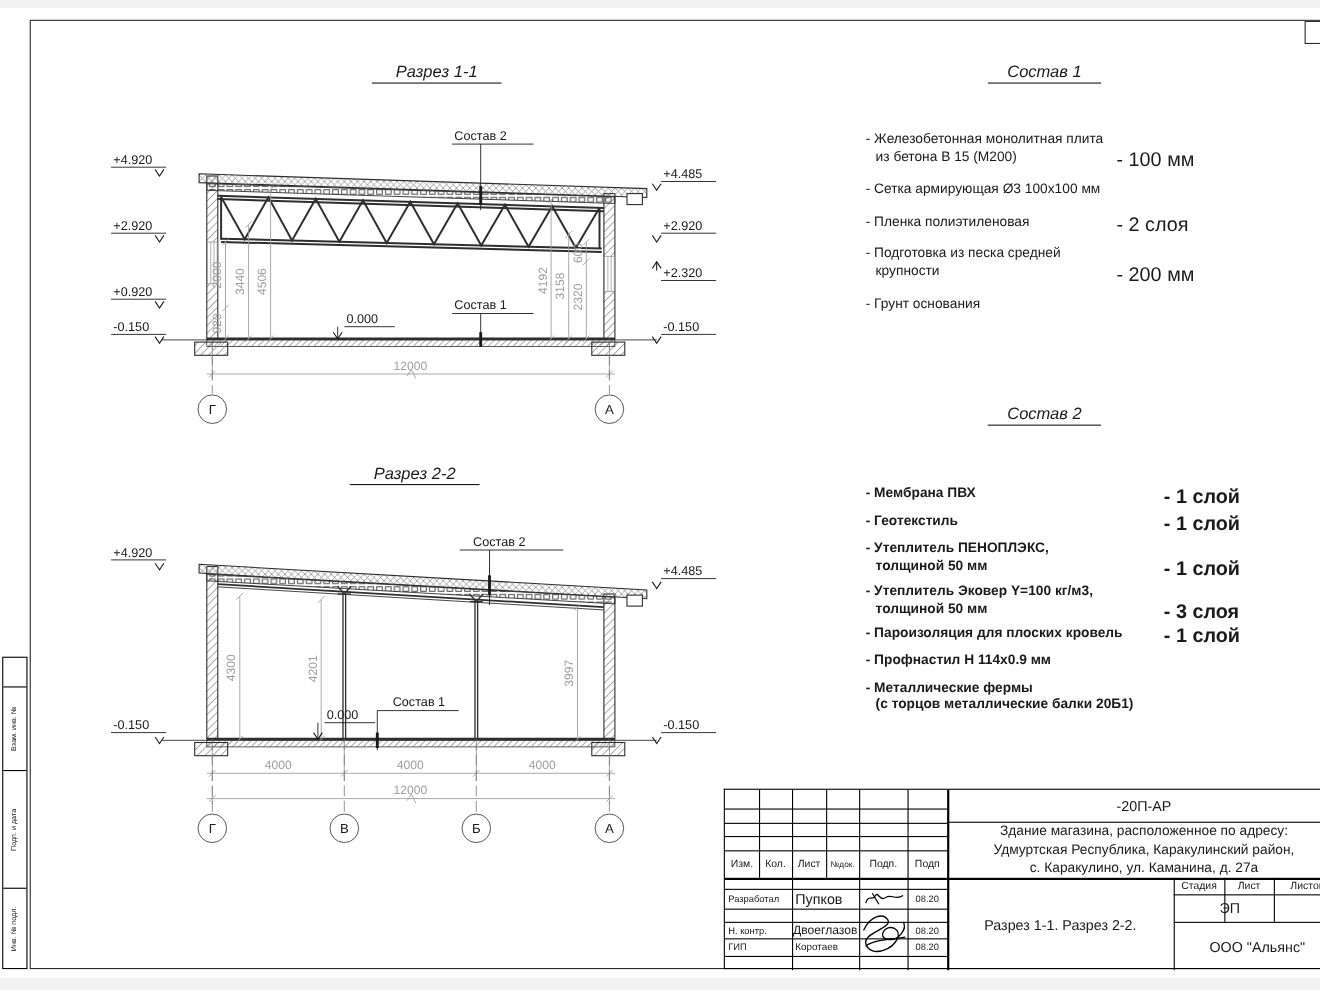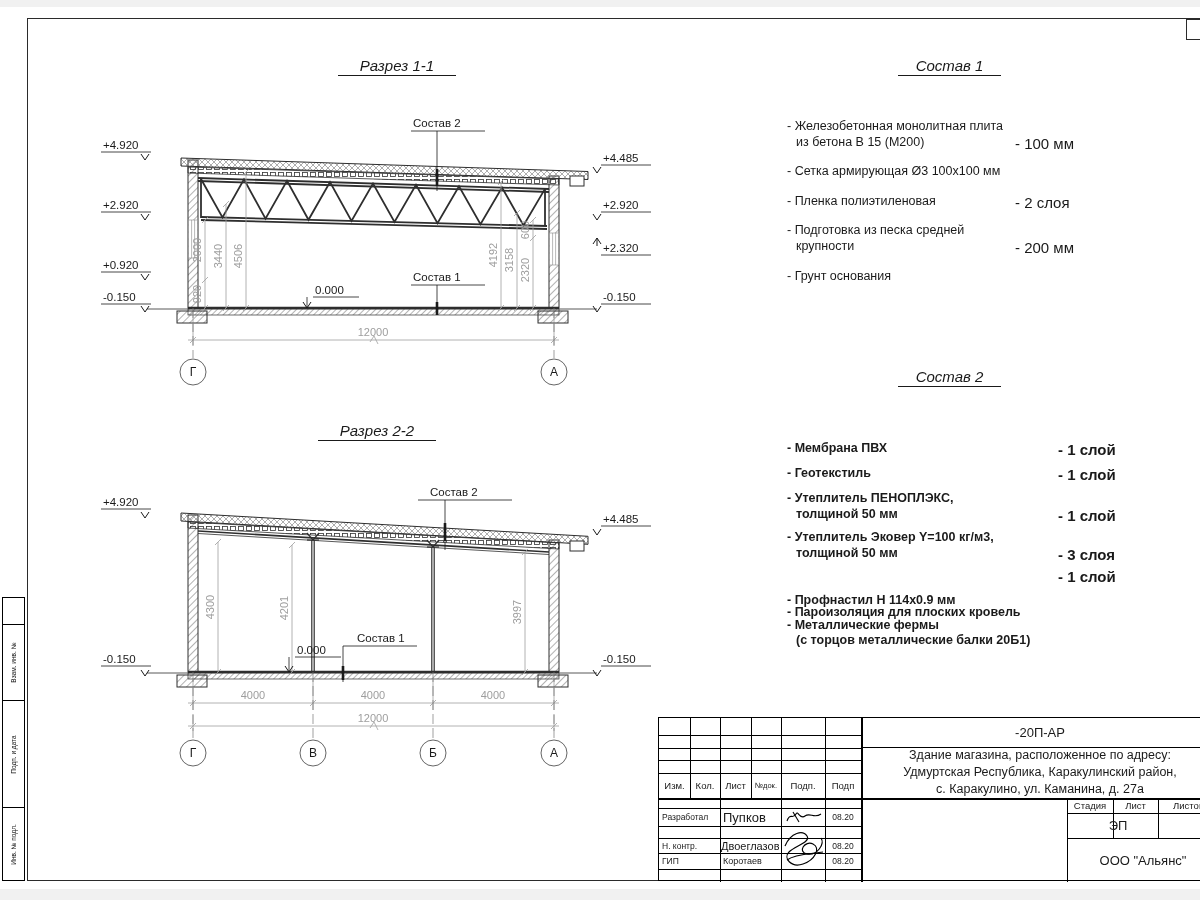--- a/index.html
+++ b/index.html
@@ -8,21 +8,21 @@
   .frame{position:absolute;left:27px;top:18px;width:1190px;height:863px;border:1.6px solid #2b2b2b;box-sizing:border-box;}
   .cornerbox{position:absolute;left:1186px;top:19px;width:30px;height:21px;border:1.5px solid #2b2b2b;box-sizing:border-box;background:#fff;}
   .sec-title{position:absolute;font-style:italic;font-size:15px;text-align:center;border-bottom:1px solid #1a1a1a;padding:0 4px 1px 4px;}
   .svgdraw{position:absolute;}
   svg text{font-family:"Liberation Sans",sans-serif;}
   .t{font-size:11.5px;fill:#1a1a1a;}
   .dim{font-size:11px;fill:#9e9e9e;text-anchor:middle;}
   .ax{font-size:12px;fill:#1a1a1a;text-anchor:middle;}
   .list{position:absolute;width:330px;}
   .li-line{position:absolute;font-size:12.5px;white-space:nowrap;}
-  .li-val{position:absolute;font-size:15px;white-space:nowrap;}
+  .li-val{position:absolute;font-size:18px;white-space:nowrap;}
   
   .tb{position:absolute;left:658px;top:717px;width:560px;height:164px;border-top:1.6px solid #000;border-left:1.6px solid #000;border-bottom:1.6px solid #000;box-sizing:border-box;background:#fff;}
   .tb .vl,.tb .hl{position:absolute;background:#000;}
   .tb .vl{width:1px;}
   .tb .hl{height:1px;}
   .tbc{position:absolute;display:flex;align-items:center;justify-content:center;overflow:hidden;white-space:nowrap;}
   .tbc.left{justify-content:flex-start;padding-left:3px;box-sizing:border-box;}
   
   .lstrip{position:absolute;left:2px;top:597px;width:23px;height:284px;border:1px solid #000;box-sizing:border-box;background:#fff;}
   .lcell{position:absolute;left:0;width:100%;border-bottom:1px solid #000;box-sizing:border-box;display:flex;align-items:center;justify-content:center;overflow:hidden;}
@@ -334,21 +334,21 @@
     <div class="li-line" style="left:0;top:0;">- Мембрана ПВХ</div>
     <div class="li-val" style="left:271px;top:0;">- 1 слой</div>
     <div class="li-line" style="left:0;top:25px;">- Геотекстиль</div>
     <div class="li-val" style="left:271px;top:25px;">- 1 слой</div>
     <div class="li-line" style="left:0;top:50px;">- Утеплитель ПЕНОПЛЭКС,</div>
     <div class="li-line" style="left:9px;top:66px;">толщиной 50 мм</div>
     <div class="li-val" style="left:271px;top:66px;">- 1 слой</div>
     <div class="li-line" style="left:0;top:89px;">- Утеплитель Эковер Y=100 кг/м3,</div>
     <div class="li-line" style="left:9px;top:105px;">толщиной 50 мм</div>
     <div class="li-val" style="left:271px;top:105px;">- 3 слоя</div>
-    <div class="li-line" style="left:0;top:127px;margin-top:37px;">- Пароизоляция для плоских кровель</div>
+    <div class="li-line" style="left:0;top:127px;">- Пароизоляция для плоских кровель</div>
     <div class="li-val" style="left:271px;top:127px;">- 1 слой</div>
     <div class="li-line" style="left:0;top:152px;">- Профнастил Н 114х0.9 мм</div>
     <div class="li-line" style="left:0;top:177px;">- Металлические фермы</div>
     <div class="li-line" style="left:9px;top:192px;">(с торцов металлические балки 20Б1)</div>
   </div>
 
   <div class="tb">
 
     <div class="vl" style="left:31px;top:0;height:80px;"></div>
     <div class="vl" style="left:61px;top:0;height:164px;"></div>
@@ -400,20 +400,21 @@
       <path d="M8,22 C14,8 26,6 30,12 C34,18 18,22 12,28 C6,34 14,44 26,40 C38,36 44,24 36,20 C28,16 20,28 30,30 C40,32 48,20 44,14" fill="none" stroke="#000" stroke-width="1.2"></path>
       <path d="M10,36 C18,30 34,30 46,28" fill="none" stroke="#000" stroke-width="1.1"></path>
     </svg>
 
     <div class="tbc" style="left:202px;top:0;width:358px;height:29px;font-size:13px;">-20П-АР</div>
     <div style="position:absolute;left:202px;top:29px;width:358px;height:51px;text-align:center;font-size:12.5px;line-height:17px;">
       <div>Здание магазина, расположенное по адресу:</div>
       <div>Удмуртская Республика, Каракулинский район,</div>
       <div>с. Каракулино, ул. Каманина, д. 27а</div>
     </div>
+    <div class="tbc" style="left:202px;top:80px;width:206px;height:84px;font-size:13px;">Разрез 1-1. Разрез 2-2.</div>
     <div class="tbc" style="left:408px;top:80px;width:46px;height:15px;font-size:9.5px;">Стадия</div>
     <div class="tbc" style="left:454px;top:80px;width:45px;height:15px;font-size:9.5px;">Лист</div>
     <div class="tbc" style="left:499px;top:80px;width:61px;height:15px;font-size:9.5px;">Листов</div>
     <div class="tbc" style="left:408px;top:95px;width:46px;height:25px;font-size:13px;margin-left:28px;">ЭП</div>
     <div class="tbc" style="left:408px;top:120px;width:152px;height:44px;font-size:13px;">ООО "Альянс"</div>
   </div>
 
 </div>
 
 </body></html>

